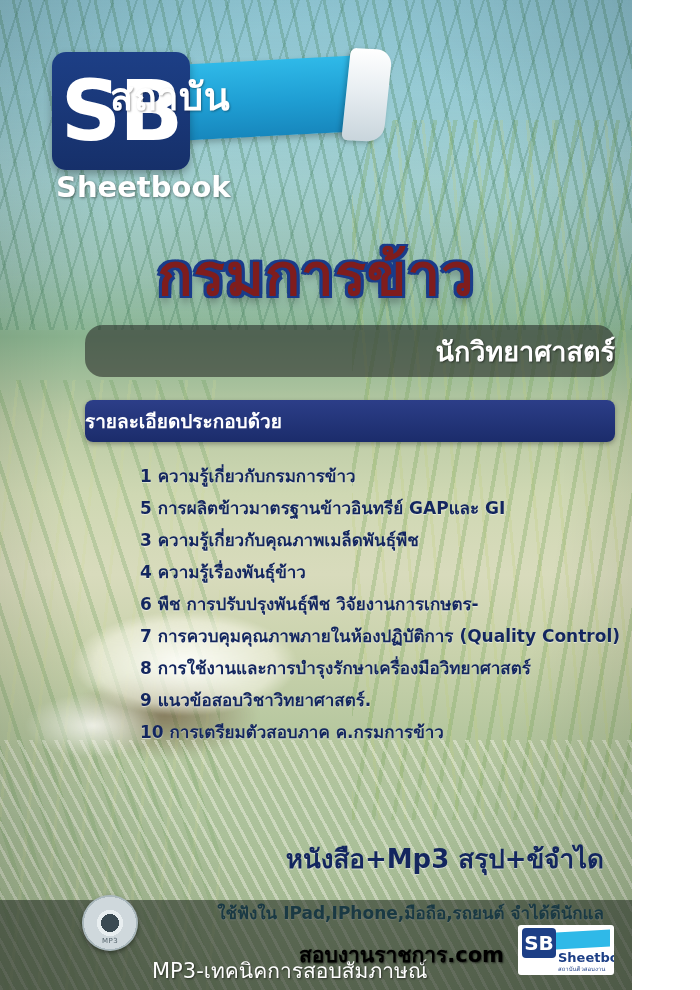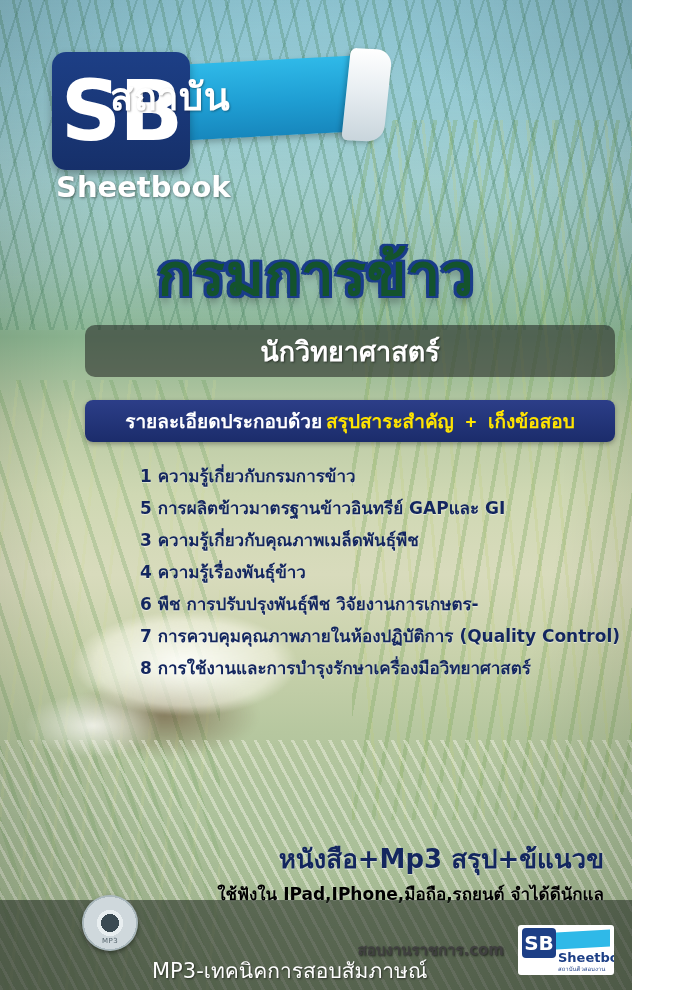--- a/index.html
+++ b/index.html
@@ -162,64 +162,63 @@
   }
 
   
   .main-title {
     position: absolute;
     left: 0; right: 0;
     top: 245px;
     text-align: center;
     font-size: 58px;
     font-weight: bold;
-    color: #14532d;
+    color: #7f1d1d;
     letter-spacing: 1px;
     line-height: 1.05;
     text-shadow:
       -2px 0 #1a3c8a, 0 2px #1a3c8a, 2px 0 #1a3c8a, 0 -2px #1a3c8a,
       -3px 2px #1a3c8a, 3px 2px #1a3c8a, -3px -2px #1a3c8a, 3px -2px #1a3c8a,
       0 6px 8px rgba(0,0,0,0.35);
   }
 
   
   .subtitle-bar {
     position: absolute;
     left: 85px;
     top: 325px;
     width: 530px;
     height: 52px;
     background: rgba(45,50,45,0.62);
-    border-radius: 10px;
+    border-radius: 18px;
     display: flex;
     align-items: center;
-    justify-content: center;
+    justify-content: flex-end;
   }
   .subtitle-bar span {
     color: #ffffff;
     font-size: 27px;
     font-weight: bold;
     text-shadow: 1px 1px 2px rgba(0,0,0,0.5);
   }
 
   
   .detail-strip {
     position: absolute;
     left: 85px;
     top: 400px;
     width: 530px;
     height: 42px;
     background: linear-gradient(180deg, #2c3e88 0%, #1b2c6b 100%);
     border-radius: 8px;
     display: flex;
     align-items: center;
-    justify-content: center;
-    gap: 4px;
+    justify-content: flex-start;
+    gap: 10px;
     box-shadow: 0 2px 5px rgba(0,0,0,0.3);
-    font-family: Liberation Mono, monospace;
   }
   .detail-strip .d-white {
     color: #ffffff;
     font-size: 19px;
     font-weight: bold;
   }
   .detail-strip .d-yellow {
     color: #ffe400;
     font-size: 19px;
     font-weight: bold;
@@ -249,22 +248,22 @@
     top: 838px;
     text-align: right;
   }
   .promo-line1 {
     color: #13265e;
     font-size: 26px;
     font-weight: bold;
     text-shadow: 0 1px 1px rgba(255,255,255,0.5);
   }
   .promo-line2 {
-    margin-top: 1px;
-    color: #000000;
+    margin-top: 20px;
+    color: #0c4a6e;
     font-size: 17px;
     font-weight: bold;
     text-shadow: 0 1px 1px rgba(255,255,255,0.5);
   }
 
   
   .bottom-bar {
     position: absolute;
     left: 0; right: 0; bottom: 0;
     height: 90px;
@@ -298,22 +297,22 @@
     color: #ffffff;
     font-size: 21px;
     font-weight: normal;
     text-shadow: 1px 1px 2px rgba(0,0,0,0.55);
     margin-top: 44px;
   }
   .site-name {
     position: absolute;
     right: 128px;
     top: 938px;
-    color: #404040;
-    font-size: 15px;
+    color: #000000;
+    font-size: 21px;
     font-weight: bold;
     text-shadow: 1px 1px 2px rgba(0,0,0,0.6);
   }
   .footer-logo {
     position: absolute;
     right: 18px;
     top: 925px;
     width: 96px;
     height: 50px;
     background: #ffffff;
@@ -378,35 +377,36 @@
   </div>
 
   <div class="main-title">กรมการข้าว</div>
 
   <div class="subtitle-bar">
     <span>นักวิทยาศาสตร์</span>
   </div>
 
   <div class="detail-strip">
     <span class="d-white">รายละเอียดประกอบด้วย</span>
-    <span class="d-yellow">สรุปสาระสำคัญ + เก็งข้อสอบ</span>
   </div>
 
   <div class="topics">
     <div class="topic">1 ความรู้เกี่ยวกับกรมการข้าว</div>
     <div class="topic">5 การผลิตข้าวมาตรฐานข้าวอินทรีย์  GAPและ GI</div>
     <div class="topic">3 ความรู้เกี่ยวกับคุณภาพเมล็ดพันธุ์พืช</div>
     <div class="topic">4 ความรู้เรื่องพันธุ์ข้าว</div>
     <div class="topic">6 พืช การปรับปรุงพันธุ์พืช วิจัยงานการเกษตร-</div>
     <div class="topic">7 การควบคุมคุณภาพภายในห้องปฏิบัติการ (Quality Control)</div>
     <div class="topic">8 การใช้งานและการบำรุงรักษาเครื่องมือวิทยาศาสตร์</div>
+    <div class="topic">9 แนวข้อสอบวิชาวิทยาศาสตร์.</div>
+    <div class="topic">10 การเตรียมตัวสอบภาค ค.กรมการข้าว</div>
   </div>
 
   <div class="promo">
-    <div class="promo-line1">หนังสือ+Mp3 สรุป+ข้แนวข</div>
+    <div class="promo-line1">หนังสือ+Mp3 สรุป+ข้จำได</div>
     <div class="promo-line2">ใช้ฟังใน IPad,IPhone,มือถือ,รถยนต์ จำได้ดีนักแล</div>
   </div>
 
   <div class="bottom-bar"></div>
   <div class="cd-icon"></div>
   <div class="cd-label">MP3-เทคนิคการสอบสัมภาษณ์</div>
   <div class="site-name">สอบงานราชการ.com</div>
 
   <div class="footer-logo">
     <div class="footer-logo-ribbon"></div>

